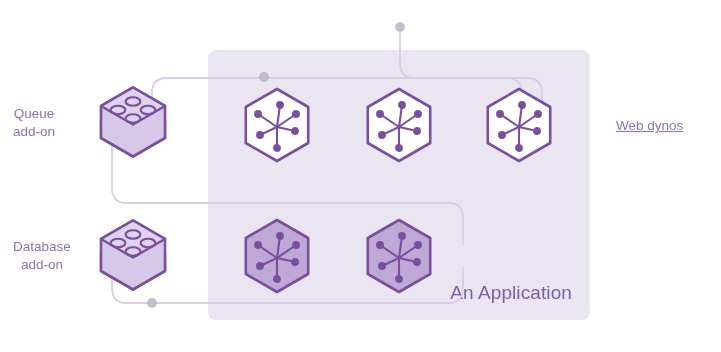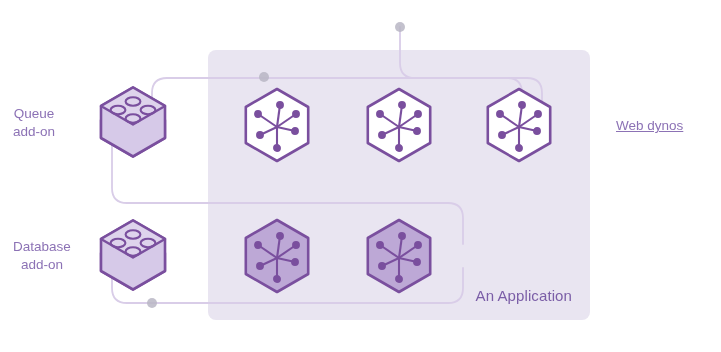--- a/index.html
+++ b/index.html
@@ -15,21 +15,21 @@
   .app-box{
     position:absolute;
     left:208px; top:50px;
     width:382px; height:270px;
     background:#e9e5f1;
     border-radius:8px;
   }
   .app-label{
     position:absolute;
     right:18px; bottom:16px;
-    font-size:15px;
+    font-size:19px;
     color:#7b5ea7;
     letter-spacing:.1px;
     white-space:nowrap;
   }
 
   
   .side-label{
     position:absolute;
     font-size:13.5px;
     line-height:18px;

